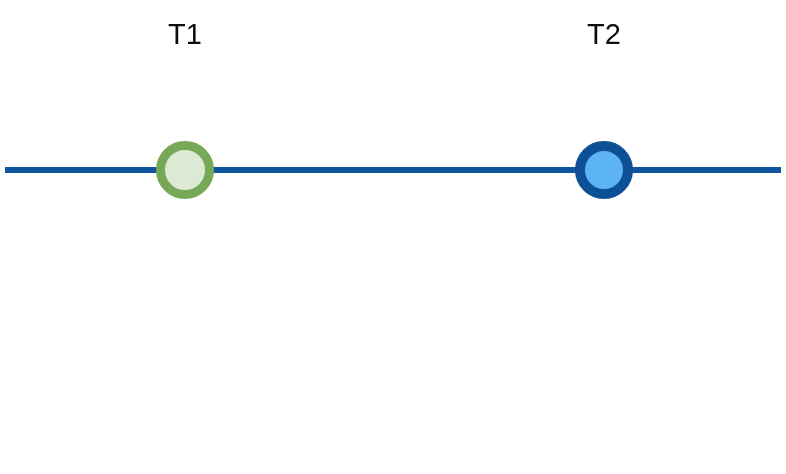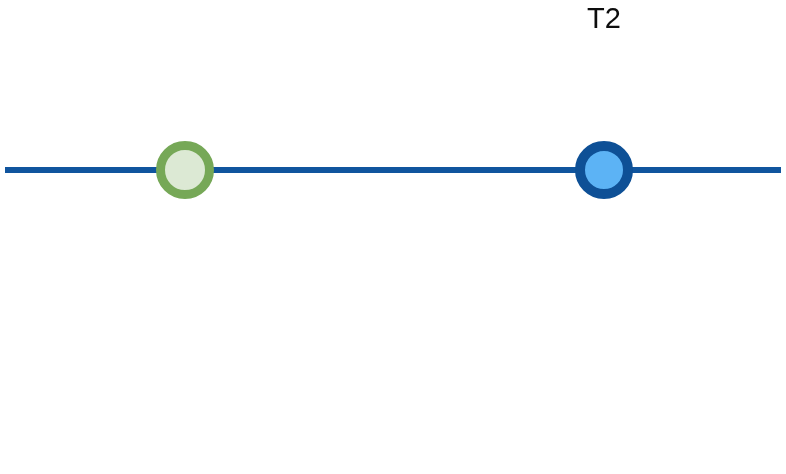--- a/index.html
+++ b/index.html
@@ -31,21 +31,21 @@
   .tick-label {
     position: absolute;
     font-size: 29px;
     line-height: 1;
     color: #0d0d0d;
     letter-spacing: 0.2px;
     text-align: center;
     white-space: nowrap;
   }
   #tick-label-t1 { left: 146px; top: 20px; width: 78px; }
-  #tick-label-t2 { left: 565px; top: 4px; width: 78px; }
+  #tick-label-t2 { left: 565px; top: 20px; width: 78px; }
 
   
   .process-block {
     position: absolute;
   }
   .block-shape-svg {
     position: absolute;
     left: 0;
     top: 0;
   }
@@ -62,20 +62,21 @@
 <div id="canvas">
 
   <svg class="timeline-svg" viewBox="0 0 786 237">
     <line x1="5" y1="170" x2="781" y2="170" stroke="#10559E" stroke-width="6"></line>
 
     <circle cx="185" cy="170" r="24.5" fill="#DCE9D4" stroke="#76A857" stroke-width="9"></circle>
 
     <circle cx="604" cy="170" r="24" fill="#5CB3F5" stroke="#0E5096" stroke-width="10"></circle>
   </svg>
 
+  <div class="tick-label" id="tick-label-t1">T1</div>
 
   <div class="tick-label" id="tick-label-t2">T2</div>
 
   <div class="process-block" id="process-block-start">
 
     <svg class="block-shape-svg" width="380" height="237" viewBox="0 0 380 237">
 
       <polygon points="5,298 183,246 365,298 365,350 5,350" fill="#0C79E0"></polygon>
 
       <rect x="7" y="346" width="357" height="117" fill="#0C79E0" stroke="#7E8CA0" stroke-width="3"></rect>

